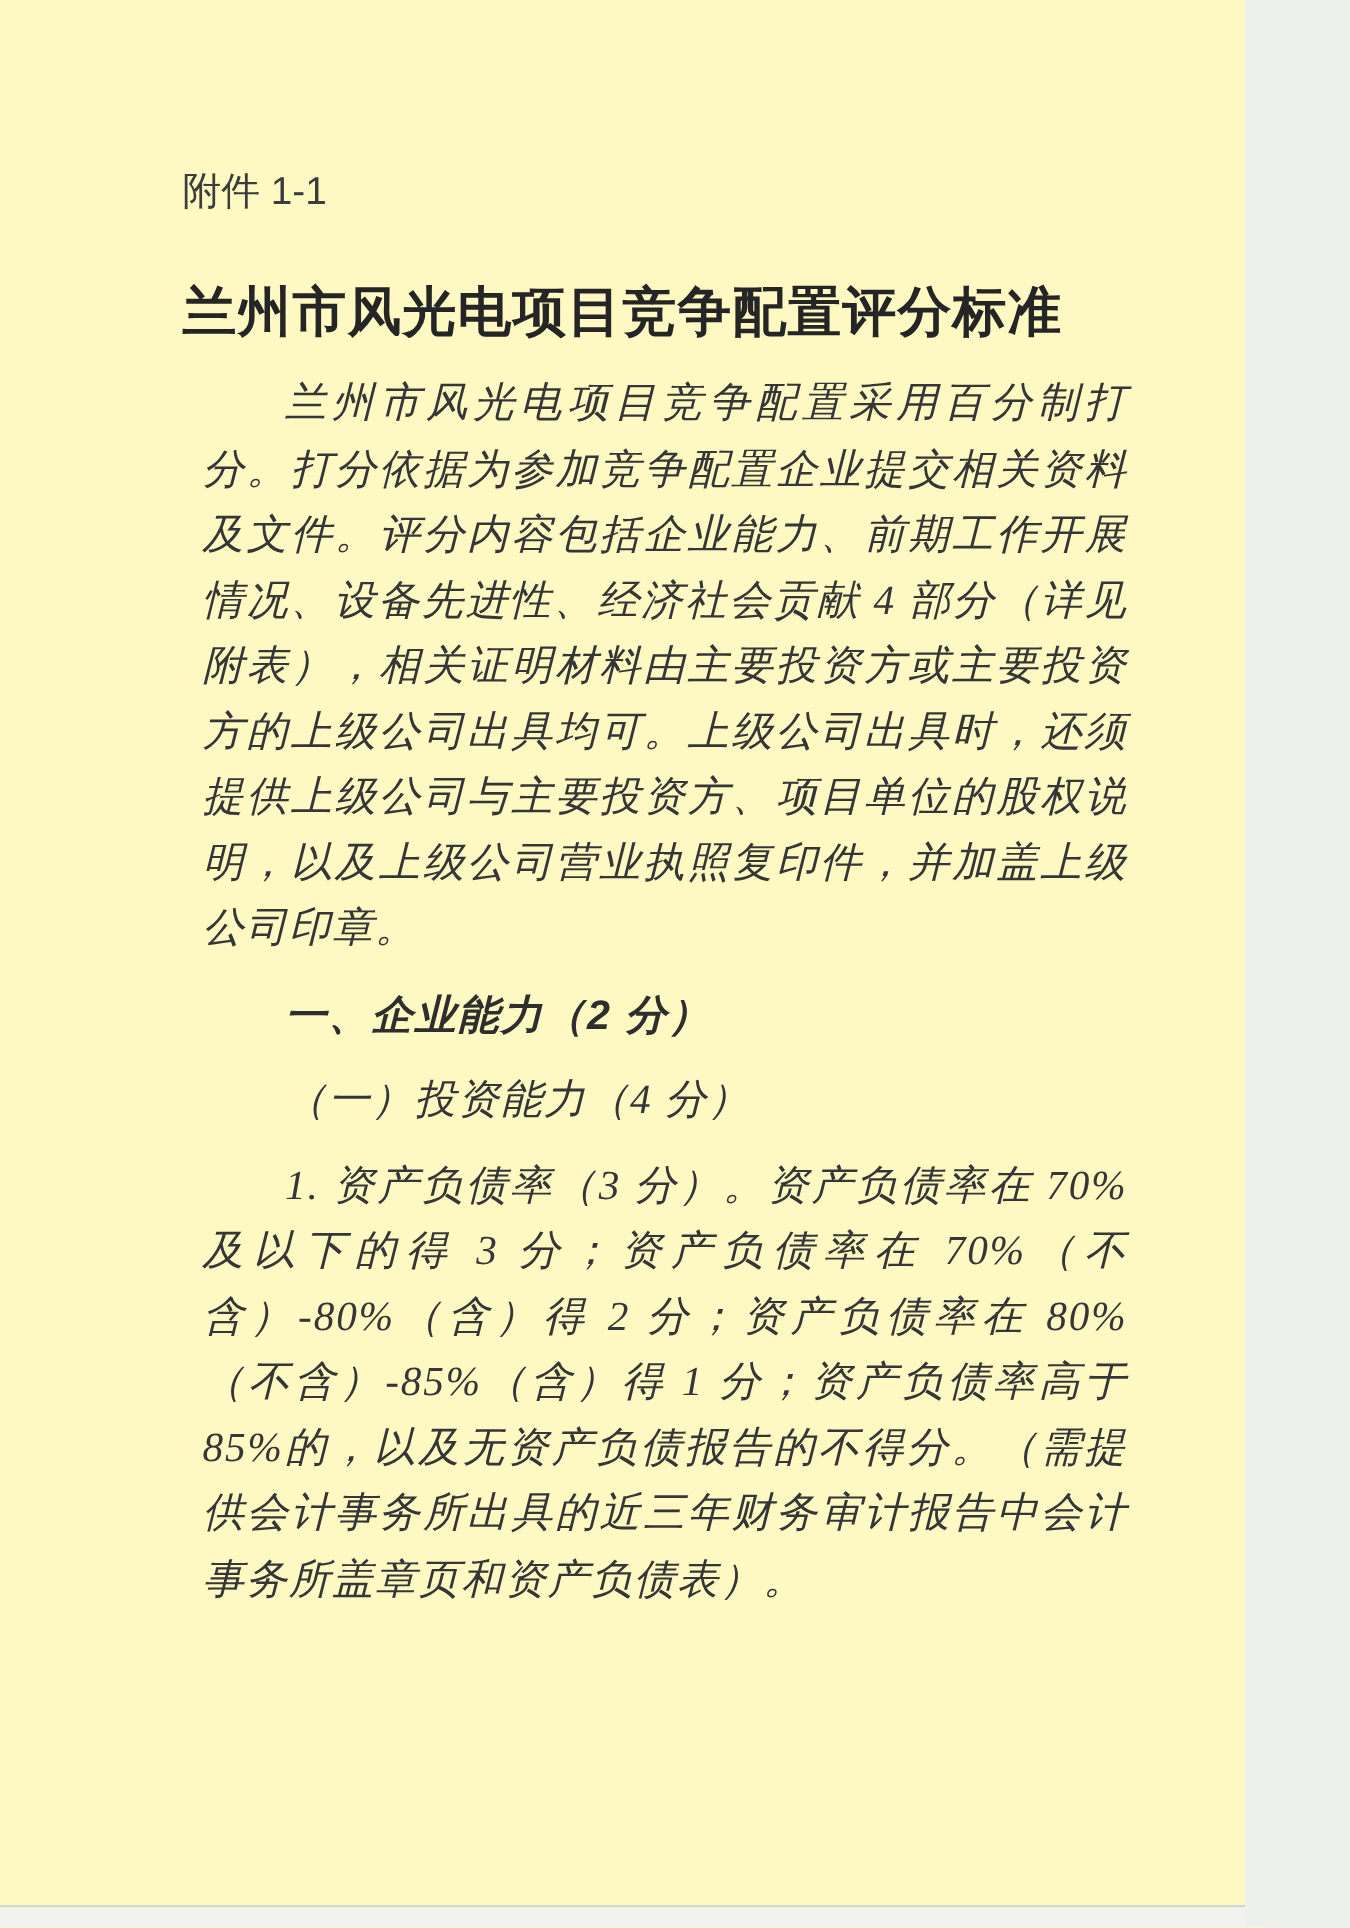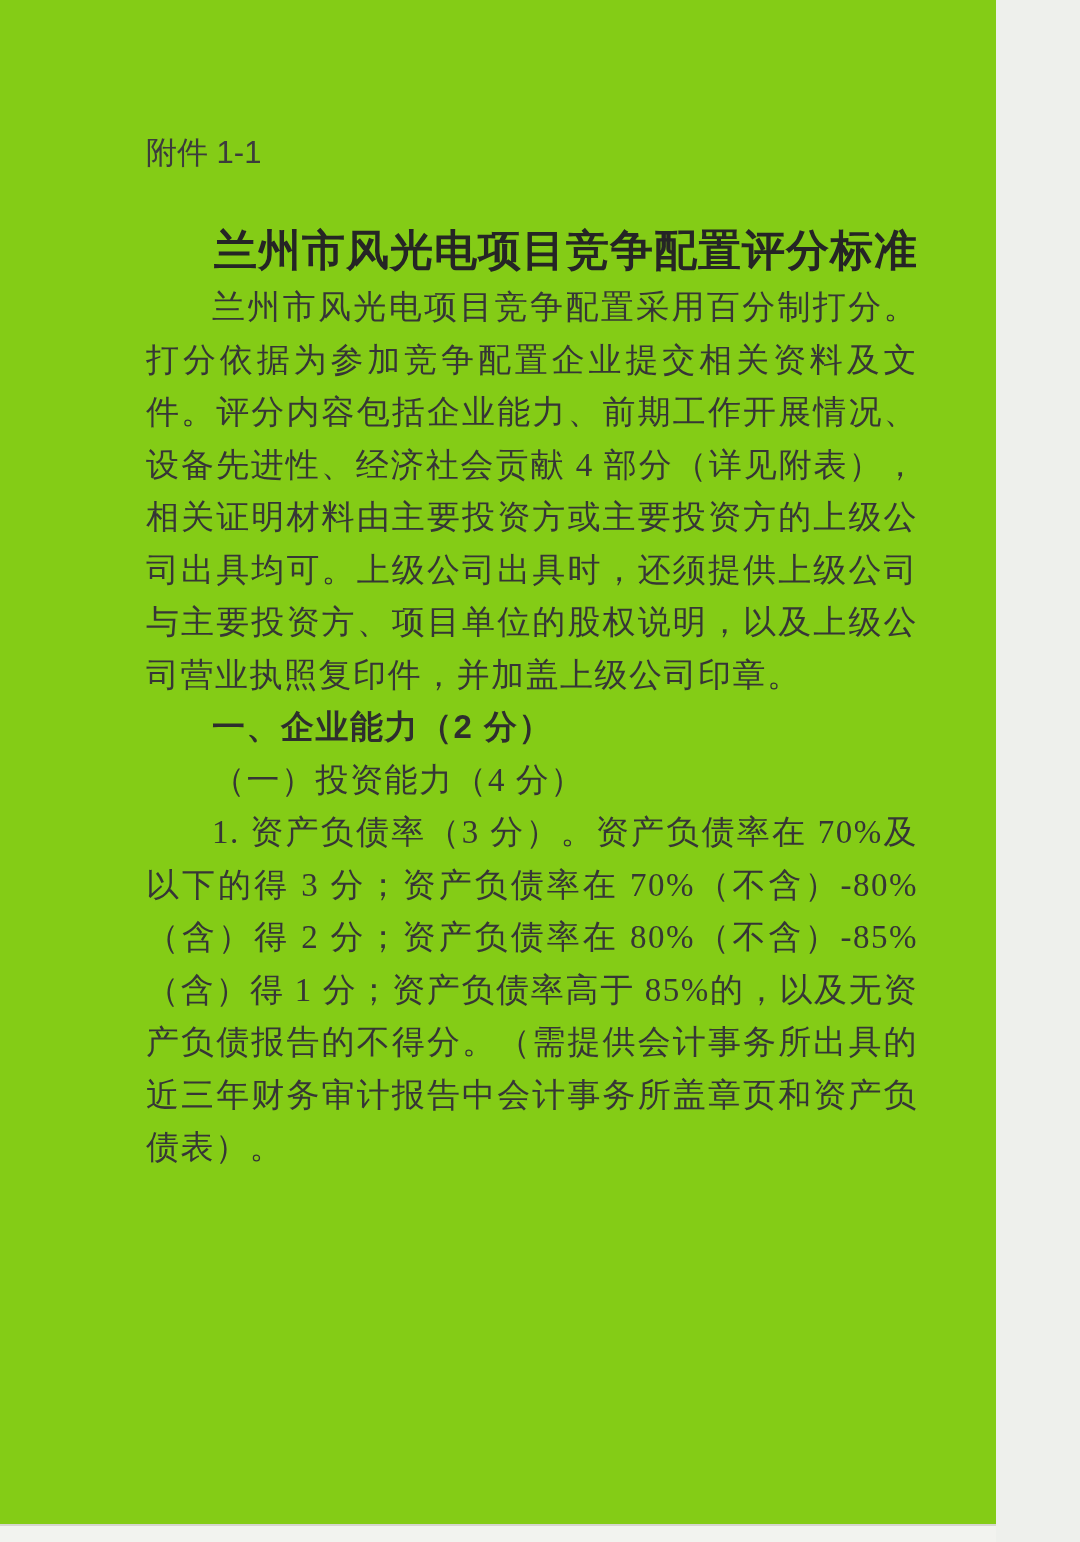--- a/index.html
+++ b/index.html
@@ -10,21 +10,21 @@
   body {
     width: 1080px;
     height: 1542px;
     background: #eef0ec;
     overflow: hidden;
   }
   .page {
     position: relative;
     width: 996px;
     height: 1542px;
-    background: #84cc16;
+    background: #fef9c3;
     overflow: hidden;
     font-family: "Liberation Serif", "DejaVu Serif", serif;
     color: #363636;
   }
   .content {
     position: absolute;
     left: 146px;
     top: 0;
     width: 772px;
   }
@@ -33,33 +33,34 @@
     font-size: 31px;
     line-height: 42px;
     font-family: "Liberation Sans", "DejaVu Sans", sans-serif;
     color: #3c3c3c;
   }
   .doc-title {
     margin-top: 47px;
     font-size: 43px;
     line-height: 60px;
     font-weight: 700;
-    text-align: right;
+    text-align: left;
     letter-spacing: 1px;
     color: #252525;
   }
   .body-text {
     font-size: 33px;
     line-height: 52.5px;
     letter-spacing: 1.5px;
     text-align: justify;
   }
   .body-text p {
-    margin: 0;
+    margin: 16px;
     text-indent: 2em;
+    font-style: italic;
   }
   .intro {
     margin-top: 50px;
   }
   .heading-bold {
     font-weight: 700;
     font-family: "Liberation Sans", "DejaVu Sans", sans-serif;
     color: #2e2e2e;
   }
   .note-label {

